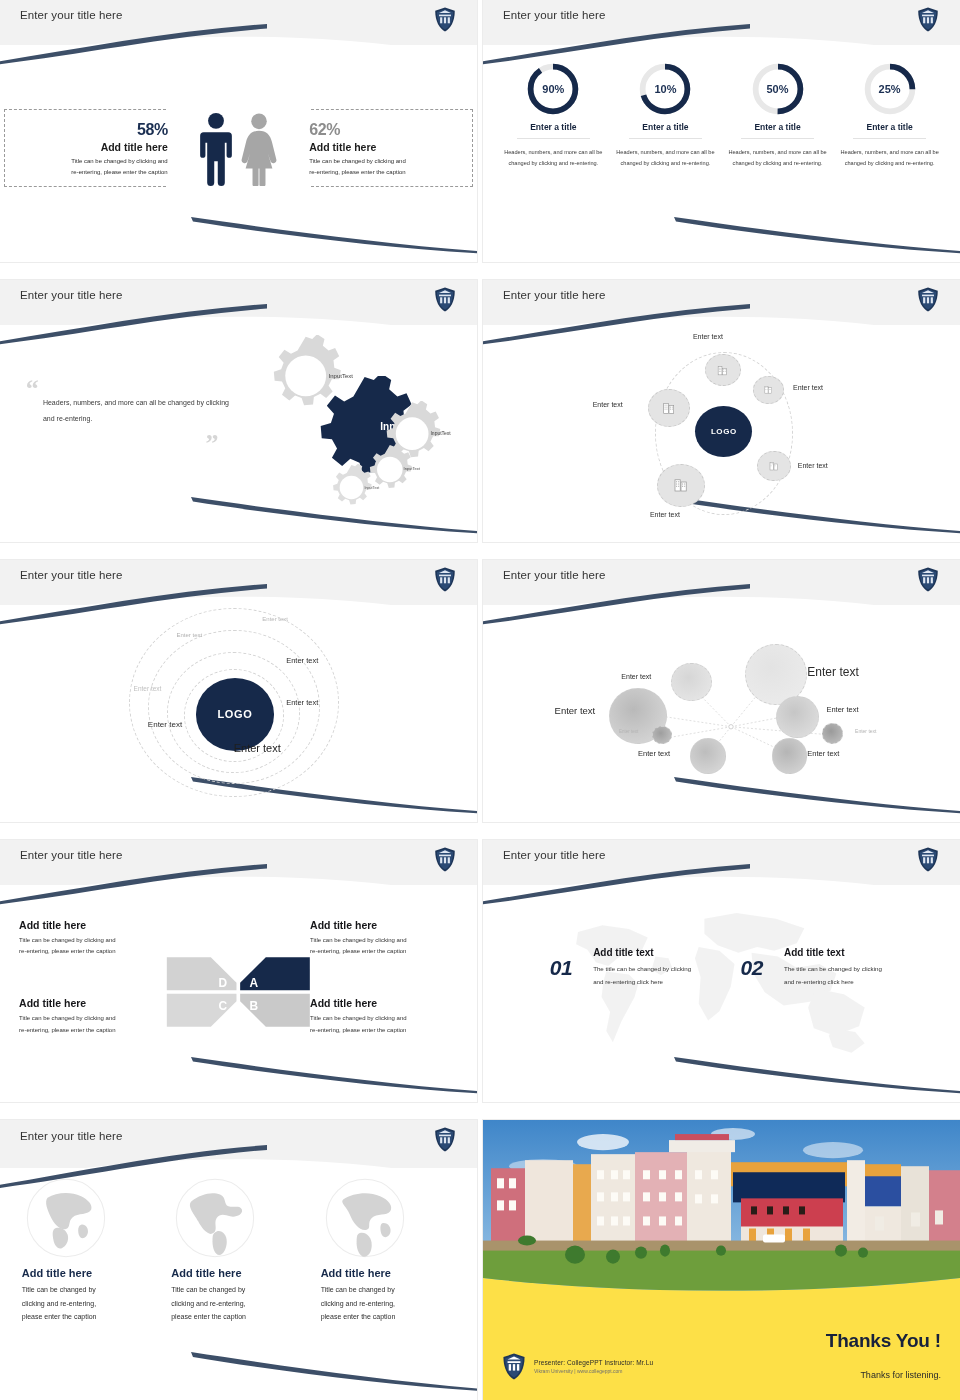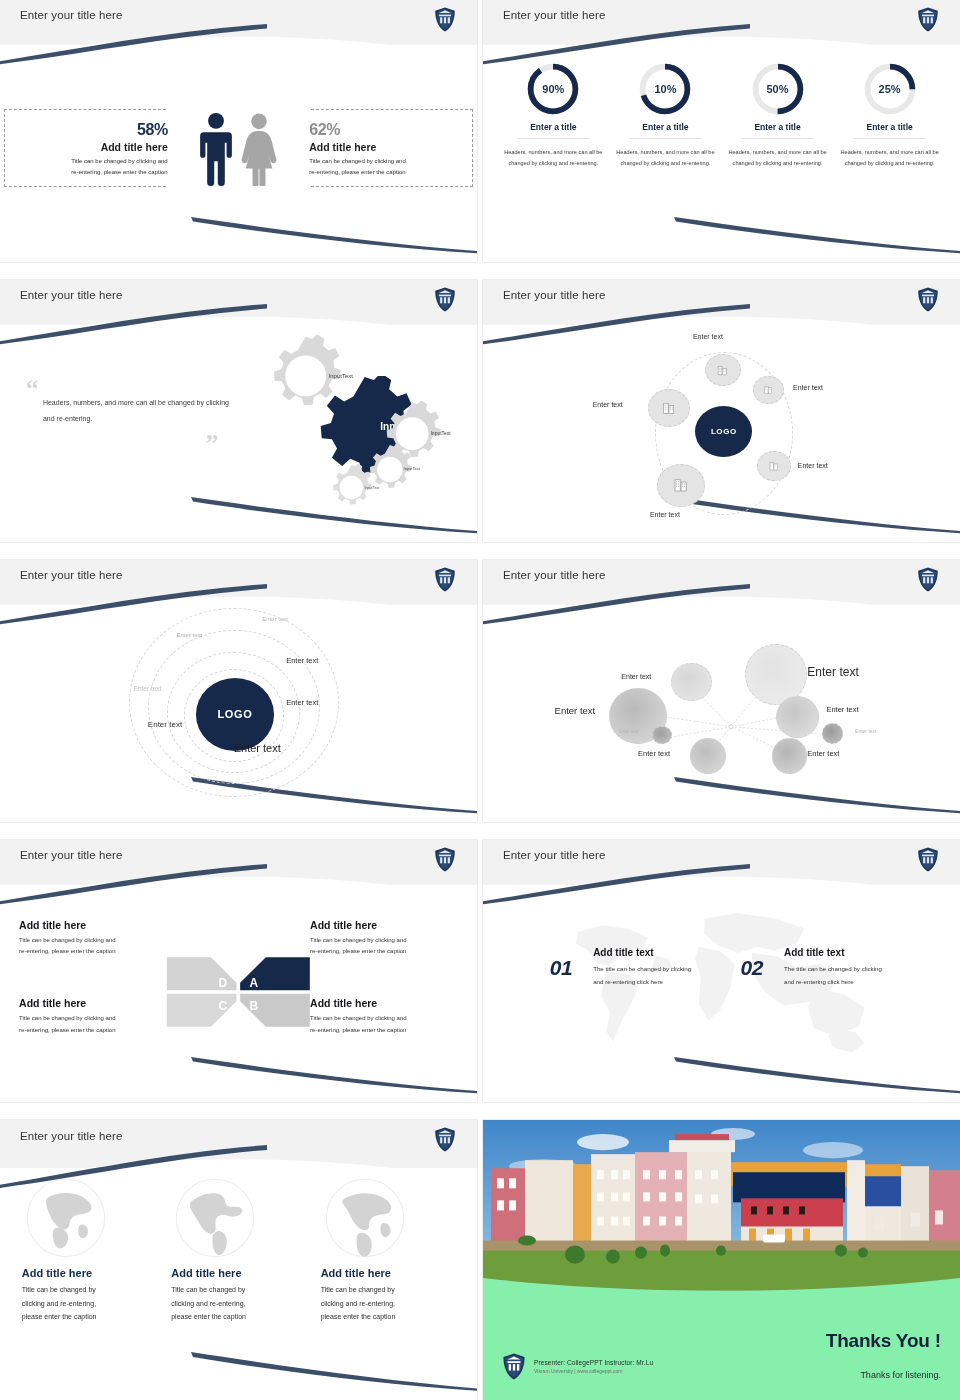--- a/index.html
+++ b/index.html
@@ -137,21 +137,21 @@
 
   
   .globes{ position:absolute; left:3%; top:20%; width:94%; display:flex; justify-content:space-around; }
   .globe-item{ width:30%; }
   .globe{ width:84px; height:84px; margin-left:2px; }
   .globe svg{ width:100%; height:100%; }
   .gl-h{ font-size:11px; font-weight:bold; color:#16294a; margin-top:7px; }
   .gl-p{ font-size:7px; color:#2f2f2f; line-height:1.95; margin-top:4px; }
 
   
-  .thanks-slide{ background:#86efac; position:relative; overflow:hidden; }
+  .thanks-slide{ background:#fde047; position:relative; overflow:hidden; }
   .photo{
     position:absolute; left:0; top:0; width:100%; height:61%;
     clip-path: ellipse(132% 100% at 50% 0%);
     overflow:hidden;
   }
   .photo svg{ width:100%; height:100%; display:block; }
   .th-footer{ position:absolute; left:0; bottom:7%; width:100%; padding:0 4%; display:flex; align-items:flex-end; justify-content:space-between;}
   .th-left{ display:flex; align-items:center; gap:8px; }
   .crest{ width:24px; height:27px; }
   .crest svg{ width:100%; height:100%; display:block;}

